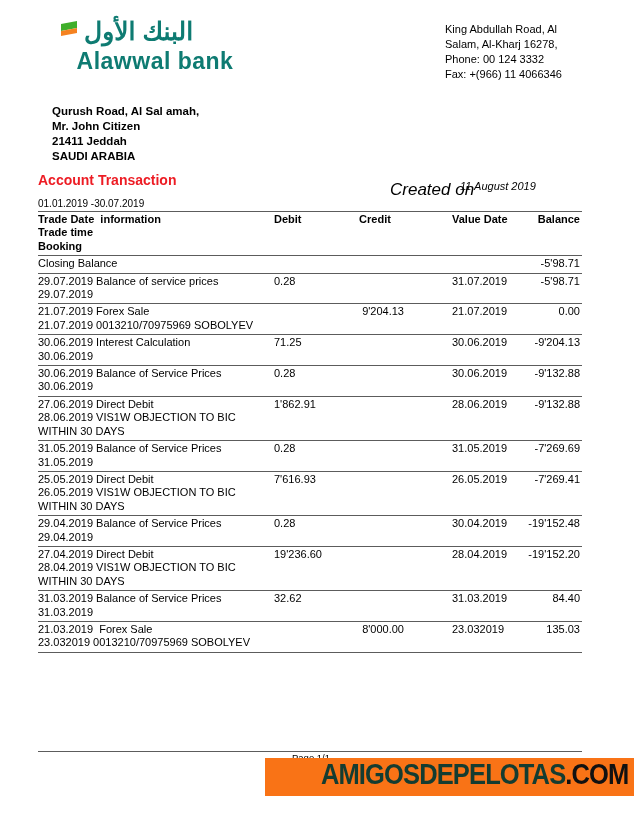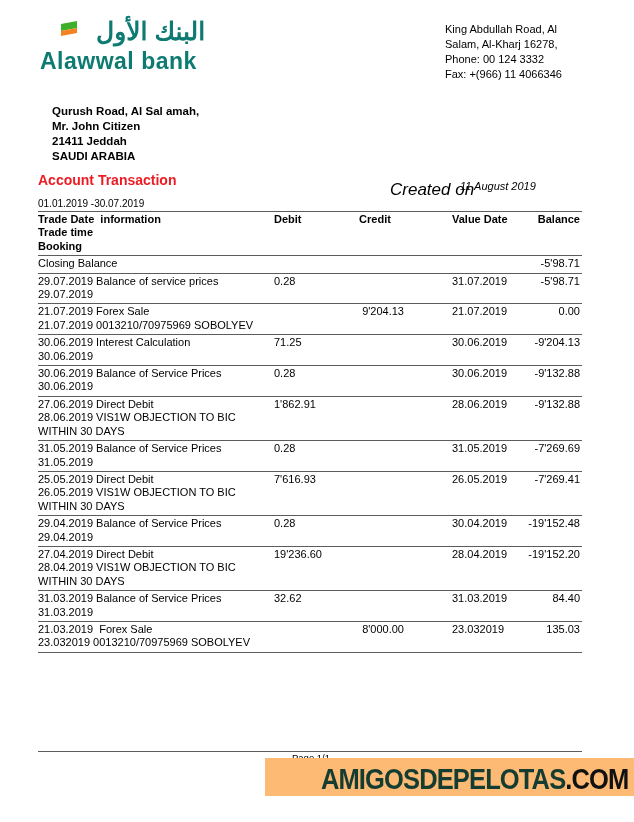--- a/index.html
+++ b/index.html
@@ -7,23 +7,23 @@
     position:relative;
     width:634px; height:822px;
     background:#ffffff;
     font-family:"Liberation Sans", sans-serif;
     color:#000;
     overflow:hidden;
   }
   
   .header { position:absolute; top:16px; left:40px; right:24px; display:flex; justify-content:space-between; }
   .logo-block { width:230px; }
-  .logo-top { display:flex; align-items:center; gap:18px; margin-left:20px; }
+  .logo-top { display:flex; align-items:center; gap:6px; margin-left:20px; }
   .logo-arabic { color:#0e7b72; font-size:25px; font-weight:bold; line-height:30px; }
-  .logo-en { color:#0e7b72; font-size:23px; font-weight:bold; letter-spacing:0.5px; margin-top:2px; }
+  .logo-en { color:#0e7b72; font-size:23px; font-weight:bold; letter-spacing:0.5px; margin-top:2px;text-align:center; }
   .bank-contact { width:165px; font-size:11px; line-height:15px; margin-top:6px; }
   
   .customer { position:absolute; top:104px; left:52px; font-size:11.5px; font-weight:bold; line-height:15px; }
   
   .title-row { position:absolute; top:172px; left:0; right:0; height:24px; }
   .title { position:absolute; left:38px; top:0; margin:0; color:#ed1c24; font-size:14px; font-weight:600; }
   .created-label { position:absolute; left:390px; top:8px; font-size:17px;font-style:italic; }
   .created-value { position:absolute; left:460px; top:8px; font-size:11px;font-style:italic; }
   .date-range { position:absolute; top:198px; left:38px; font-size:10px; }
   
@@ -39,22 +39,22 @@
   td.cell-vdate { text-align:left; padding-left:42px; }
   td.cell-balance { text-align:right; padding-right:2px; }
   thead td.cell-credit { text-align:center; padding-right:0; }
   .cell-info div, .customer div, .bank-contact div { white-space:pre-wrap; }
   
   .footer-line { position:absolute; top:751px; left:38px; width:544px; border-top:1px solid #5c5c5c; }
   .page-number { position:absolute; top:752px; left:292px; font-size:9.5px; }
   
   .watermark {
     position:absolute; top:758px; right:0; height:38px;
-    background:#fdba74; padding:0 6px 0 14px;
-    display:flex; align-items:flex-end;
+    background:#f97316; padding:0 6px 0 14px;
+    display:flex; align-items:flex-start;
     transform-origin:right center;
   }
   .wm-text { font-size:29px; font-weight:bold; letter-spacing:-1px;
              transform:scaleX(0.88); transform-origin:right center; white-space:nowrap; }
   .wm-main { color:#143c31; }
   .wm-com { color:#111111; }
 </style>
 </head>
 <body>
 

